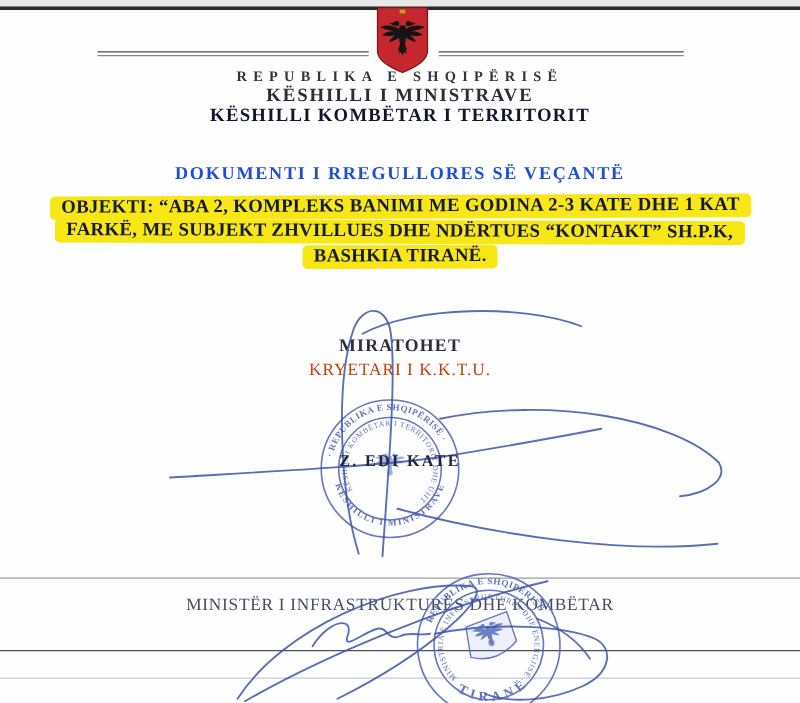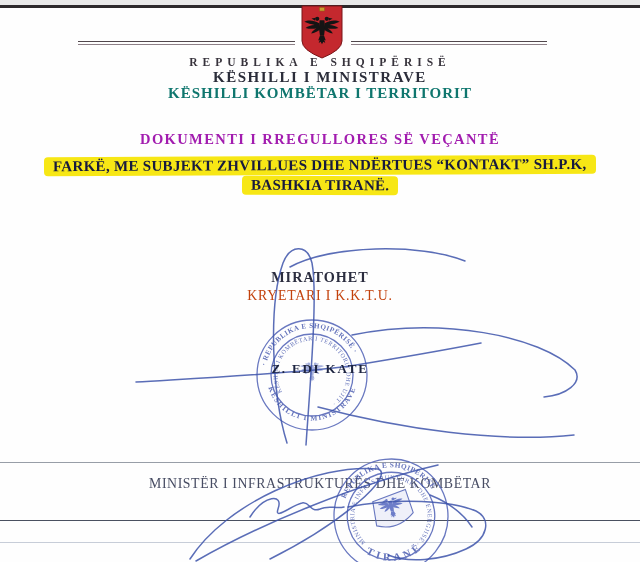--- a/index.html
+++ b/index.html
@@ -18,23 +18,23 @@
   .rule{top:36px;height:2px;border-top:1.9px solid #51474c;border-bottom:1.9px solid #8e8087;}
   .rule-l{left:78px;width:217px;}
   .rule-r{left:351px;width:196px;}
 
   
   .emblem{left:299px;top:0;width:46px;height:54px;z-index:3;}
 
   
   .h-rep{top:51px;font-size:11.5px;font-weight:bold;letter-spacing:5px;color:#37333c;}
   .h-com{top:64px;font-size:15px;font-weight:bold;letter-spacing:1.5px;color:#2b2d3a;}
-  .h-ter{top:80px;font-size:15px;font-weight:bold;letter-spacing:1px;color:#0f766e;}
+  .h-ter{top:80px;font-size:15px;font-weight:bold;letter-spacing:1px;color:#0f172a;}
 
-  .doc-title{top:126px;font-size:14.5px;font-weight:bold;letter-spacing:1.4px;color:#a21caf;}
+  .doc-title{top:126px;font-size:14.5px;font-weight:bold;letter-spacing:1.4px;color:#1d4ed8;}
 
   
   .hl-block{top:150px;left:0;width:640px;text-align:center;z-index:2;}
   .hl-line{height:20px;line-height:20px;}
   .hl{
     display:inline-block;background:#f7e715;color:#171a3e;
     font-size:15px;font-weight:bold;letter-spacing:0.3px;
     padding:0 9px;border-radius:4px;line-height:19px;
   }
   .hl-line:nth-child(1) .hl{transform:rotate(-0.25deg);}
@@ -101,20 +101,21 @@
     <use href="#eagle" x="4" y="8" width="38" height="35" style="fill:#141414"></use>
   </svg>
 
   <div class="abs ctr h-rep">REPUBLIKA E SHQIPËRISË</div>
   <div class="abs ctr h-com">KËSHILLI I MINISTRAVE</div>
   <div class="abs ctr h-ter">KËSHILLI KOMBËTAR I TERRITORIT</div>
 
   <div class="abs ctr doc-title">DOKUMENTI I RREGULLORES SË VEÇANTË</div>
 
   <div class="abs hl-block">
+    <div class="hl-line"><span class="hl">OBJEKTI: “ABA 2, KOMPLEKS BANIMI ME GODINA 2-3 KATE DHE 1 KAT</span></div>
     <div class="hl-line"><span class="hl">FARKË, ME SUBJEKT ZHVILLUES DHE NDËRTUES “KONTAKT” SH.P.K,</span></div>
     <div class="hl-line"><span class="hl">BASHKIA TIRANË.</span></div>
   </div>
 
   <div class="abs ctr miratohet">MIRATOHET</div>
   <div class="abs ctr kryetari">KRYETARI I K.K.T.U.</div>
 
   <svg class="stamp stamp1" viewBox="0 0 116 116">
     <defs>
       <path id="arcT1" d="M 11,58 A 47,47 0 1 1 105,58"></path>

